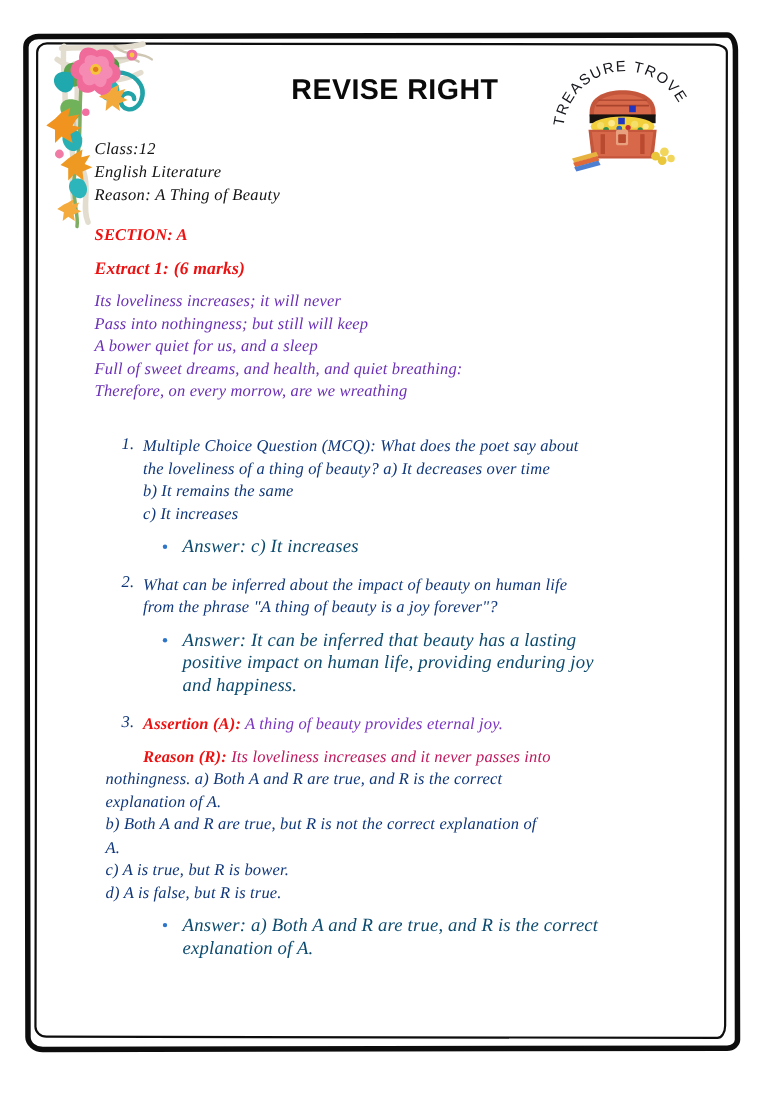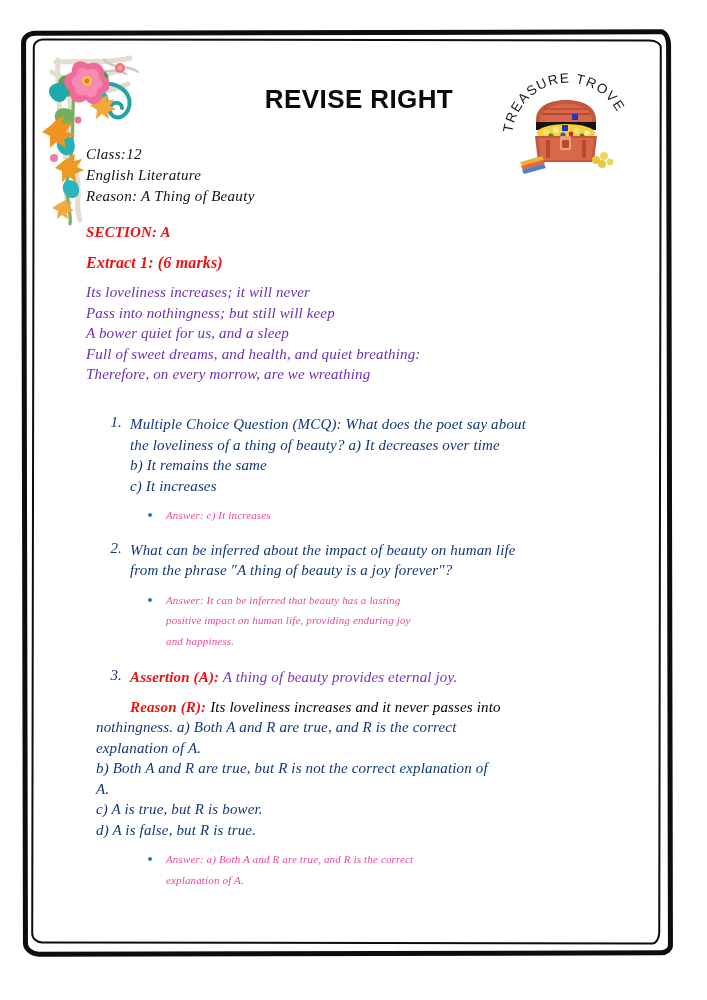--- a/index.html
+++ b/index.html
@@ -30,21 +30,21 @@
   }
   .frame-inner {
     left:10px; top:9px; right:11px; bottom:12px;
     border-width:2px;
     border-radius:10px 12px 8px 11px / 9px 8px 12px 10px;
     transform:rotate(0.1deg);
   }
 
   .sheet {
     position:absolute;
-    left:34px; top:52px;
+    left:34px; top:34px;
     width:627px; height:902px;border-radius:29px;
   }
 
   
   .floral {
     position:absolute;
     left:8px; top:2px;
     width:108px; height:172px;
     pointer-events:none;
   }
@@ -133,28 +133,28 @@
   .qbody div { }
 
   .ansblock { margin:9px 0 0 52px; position:relative; }
   .ansbullet {
     position:absolute; left:0; top:8px;
     width:4px; height:4px;
     background:#2e75c8; border-radius:50%;
   }
   .anstext {
     margin-left:18px;
-    font-size:11px;
+    font-size:17px;
     line-height:20.5px;
-    color:#ec4899;
+    color:#0c4a6e;
   }
 
   .clr-red { color:#ee1111; font-weight:bold; }
   .clr-purple { color:#7b34c0;margin-top:40px; }
-  .clr-navy { color:#000000; }
+  .clr-navy { color:#be185d; }
   .nowrapline { white-space:nowrap; }
 </style>
 </head>
 <body>
 
 <div class="page-frame">
   <div class="frame-outer"></div>
   <div class="frame-inner"></div>
 </div>
 

